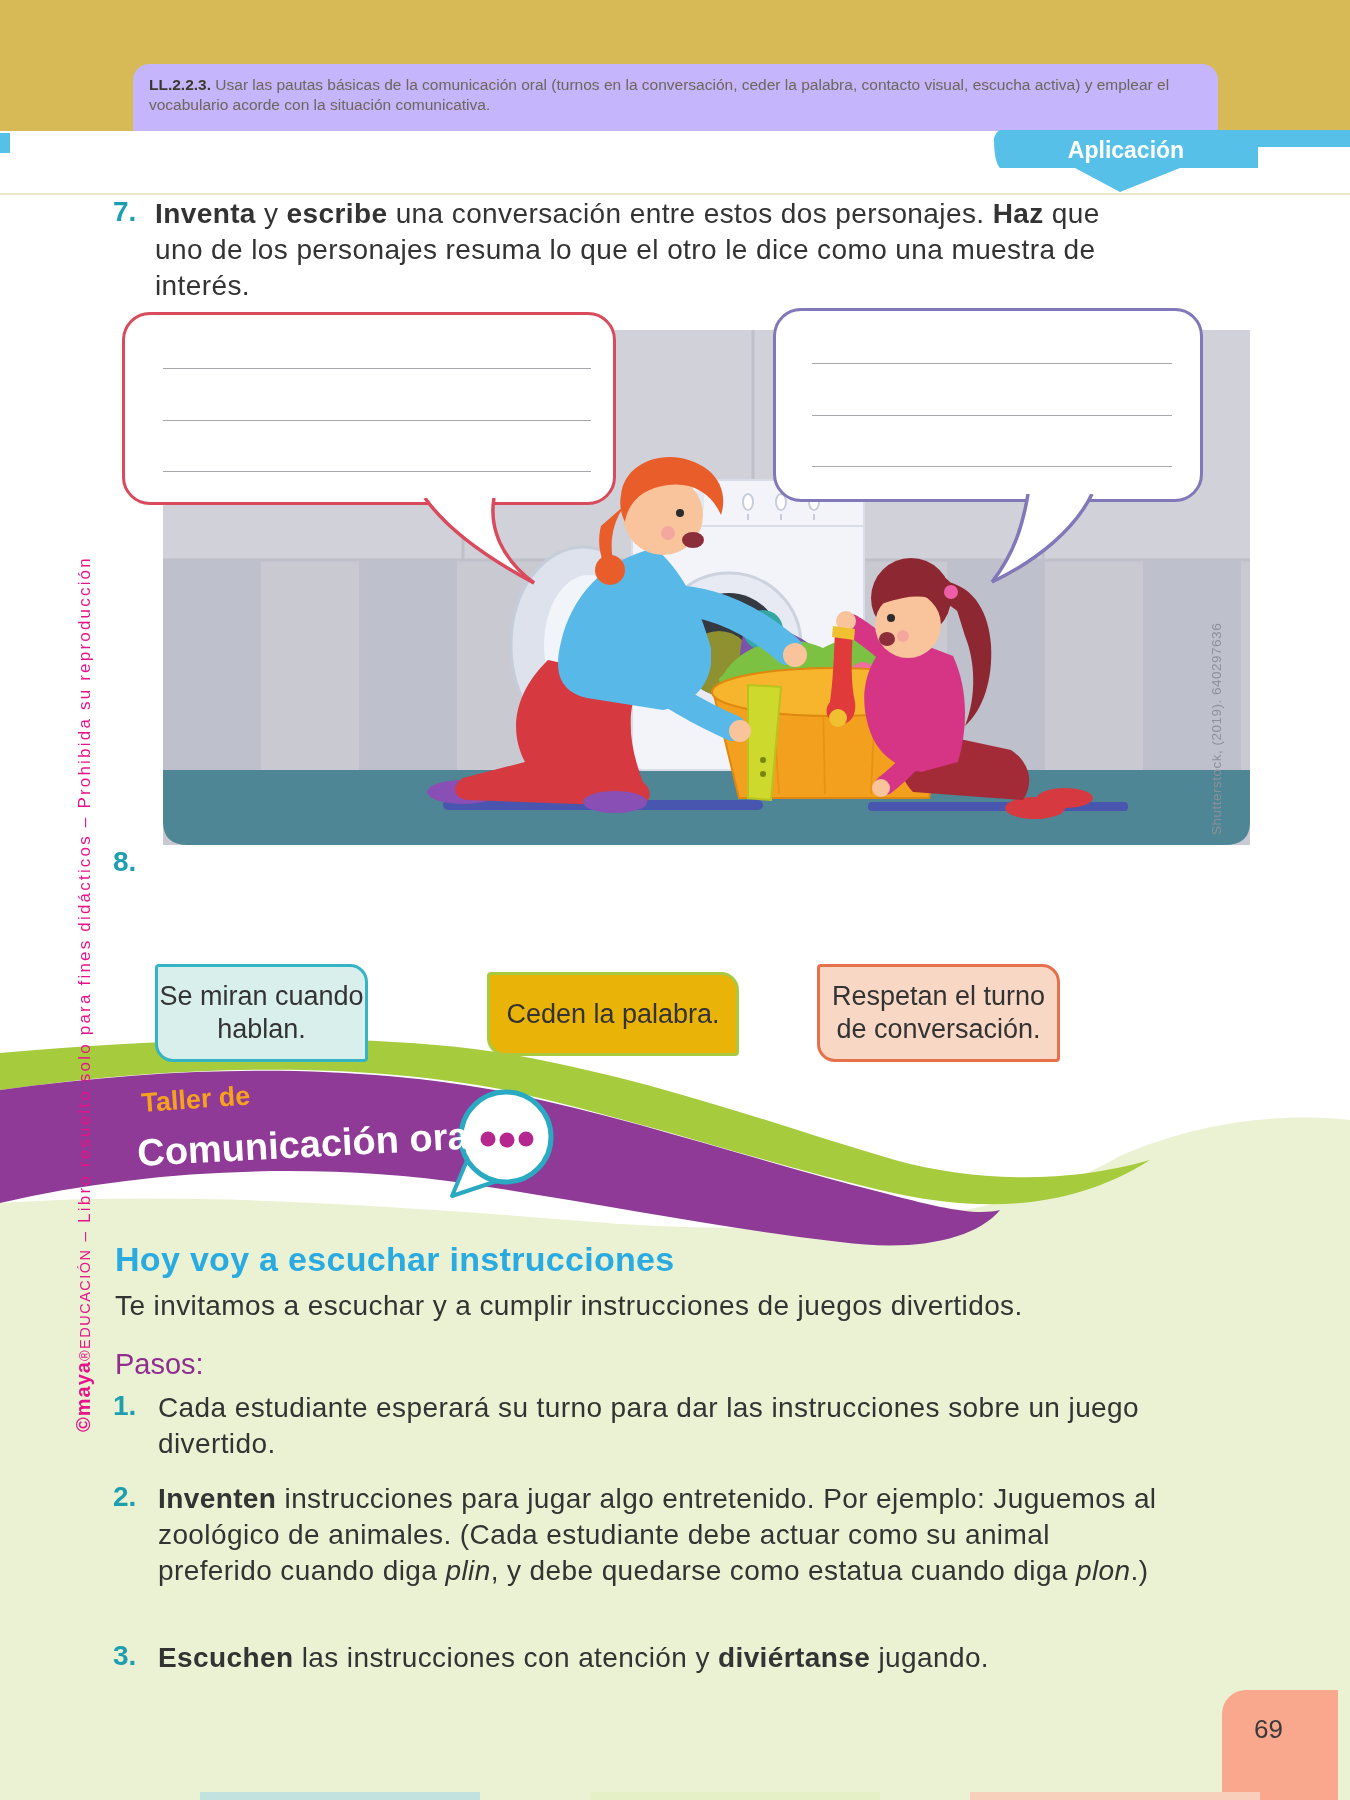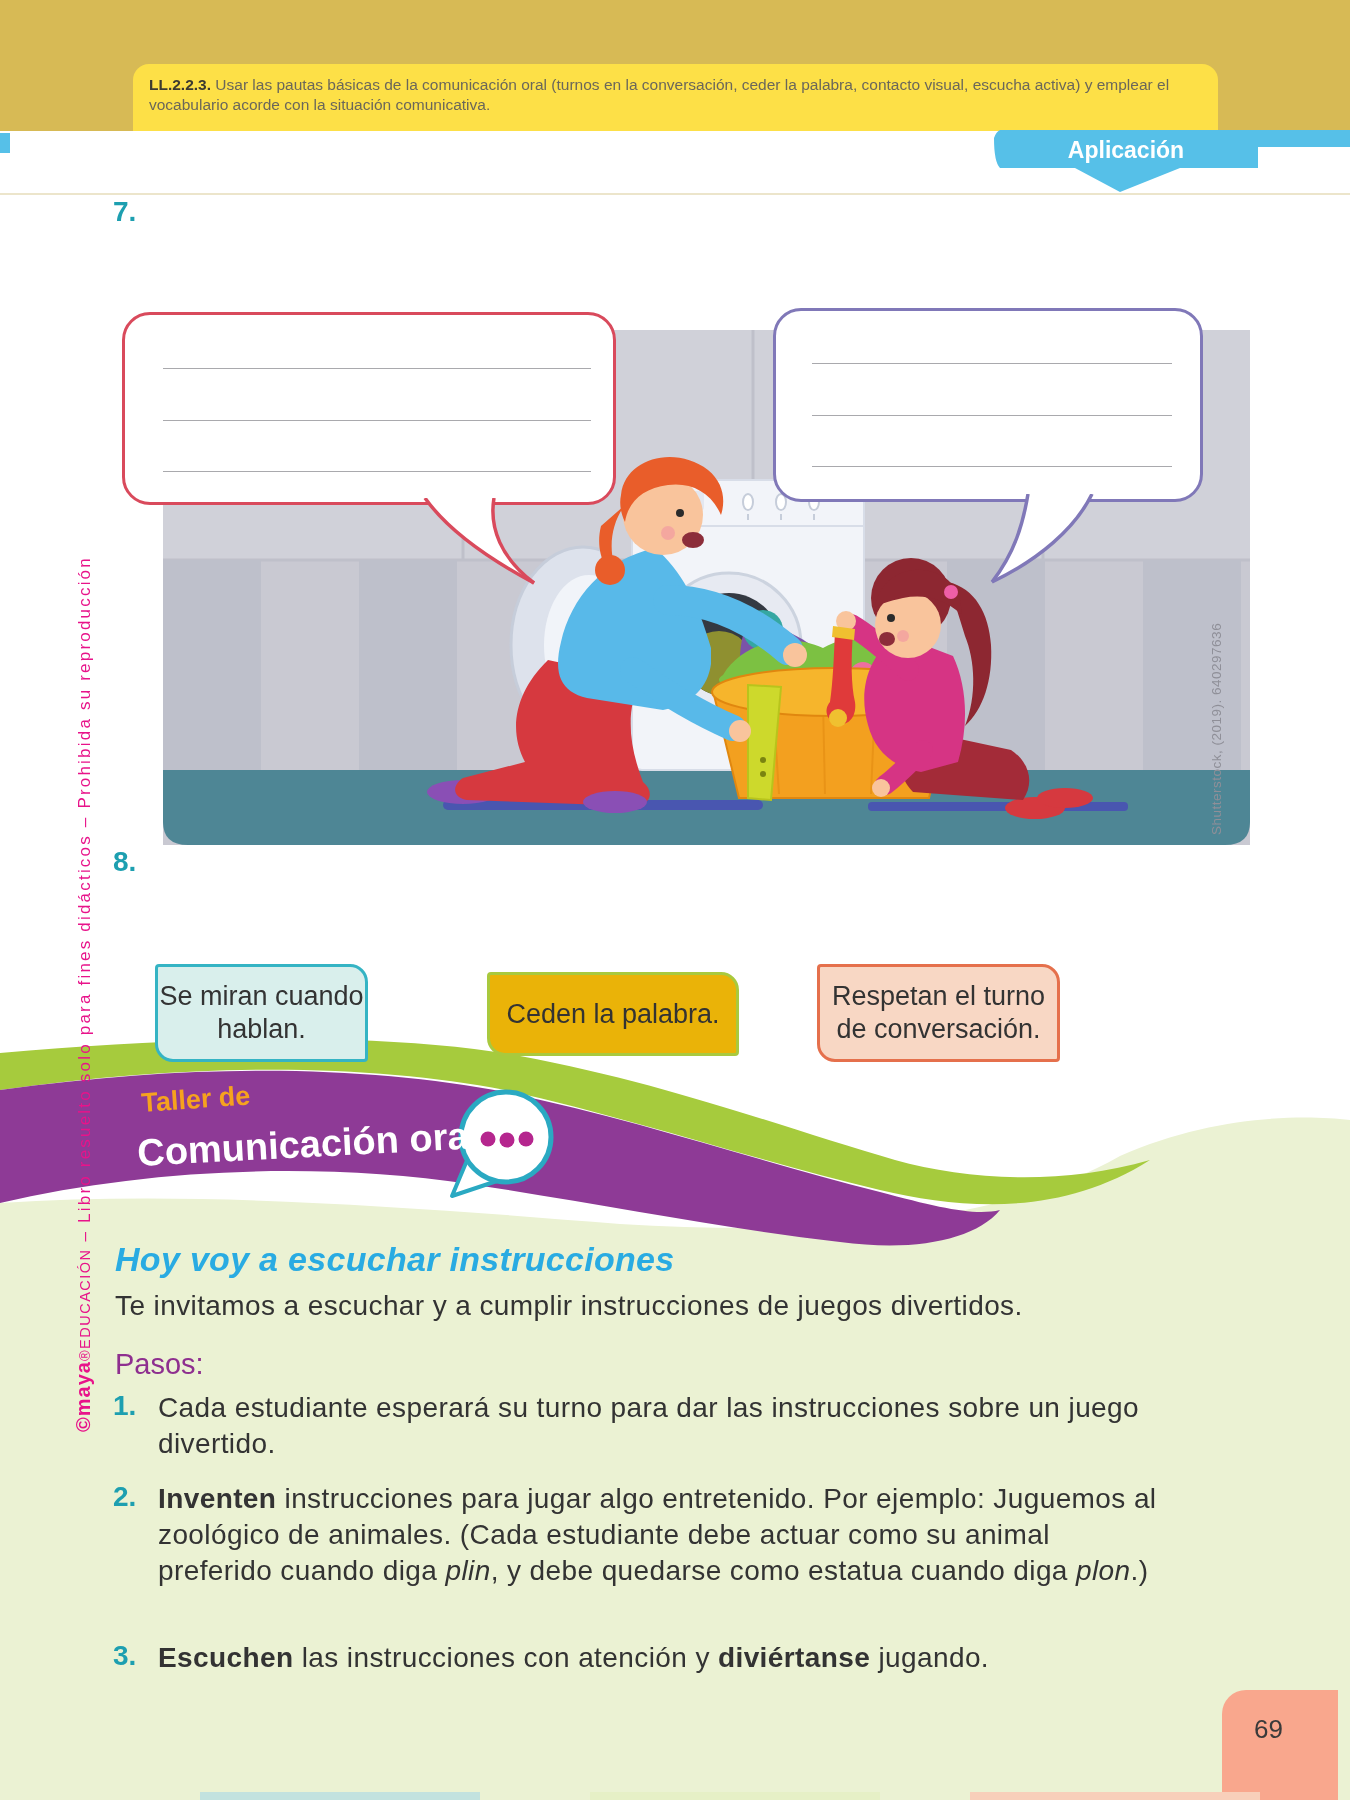--- a/index.html
+++ b/index.html
@@ -4,21 +4,21 @@
 <style>
   html,body{margin:0;padding:0;background:#ffffff;}
   .page{position:relative;width:1350px;height:1800px;overflow:hidden;background:#fff;
         font-family:"Liberation Sans",sans-serif;color:#333;}
   .abs{position:absolute;}
   .b{font-weight:bold;}
   .i{font-style:italic;}
 
   
   .gold-band{left:0;top:0;width:1350px;height:131px;background:#d7ba55;}
-  .standard-box{left:133px;top:64px;width:1085px;height:67px;background:#fde047;
+  .standard-box{left:133px;top:64px;width:1085px;height:67px;background:#c4b5fd;
       border-radius:16px 16px 0 0;box-sizing:border-box;padding:11px 22px 0 16px;
       font-size:15.5px;line-height:20px;color:#6b675a;}
   .standard-box .code{font-weight:bold;color:#3c3a30;}
   .beige-rule{left:0;top:193px;width:1350px;height:2px;background:#ece5cb;}
   .edge-mark{left:0;top:133px;width:10px;height:20px;background:#56c0e8;}
   .ribbon-svg{left:950px;top:130px;}
   .ribbon-label{font:bold 23px "Liberation Sans",sans-serif;fill:#fff;}
 
   
   .num{font-weight:bold;color:#1d9fb0;font-size:28px;}
@@ -44,21 +44,21 @@
   .tip{display:flex;align-items:center;justify-content:center;text-align:center;
       font-size:27px;line-height:33px;color:#333;box-sizing:border-box;z-index:2;}
   .tip1{left:155px;top:964px;width:213px;height:98px;background:#d9efec;border:3px solid #35b4c4;border-radius:4px 18px 4px 18px;}
   .tip2{left:487px;top:972px;width:252px;height:84px;background:#eab308;border:3px solid #a9c93e;border-radius:4px 18px 4px 18px;}
   .tip3{left:817px;top:964px;width:243px;height:98px;background:#f8d7c4;border:3px solid #e5704c;border-radius:4px 18px 4px 18px;}
 
   
   .banner{left:0;top:1040px;z-index:1;}
   .panel{left:0;top:1299px;width:1350px;height:501px;background:#ebf2d3;z-index:0;}
 
-  .section-title{left:115px;top:1240px;font-size:34px;font-weight:bold;color:#29abe2;letter-spacing:.3px;z-index:2;font-style:italic;}
+  .section-title{left:115px;top:1240px;font-size:34px;font-weight:bold;color:#29abe2;letter-spacing:.3px;z-index:2;}
   .section-intro{left:115px;top:1290px;width:1050px;font-size:28px;color:#333;letter-spacing:.4px;z-index:2;}
   .steps-label{left:115px;top:1348px;font-size:29px;font-weight:normal;color:#8e2f8f;z-index:2;}
   .step-num{z-index:2;}
   .step-text{width:1010px;z-index:2;}
 
   
   .vtext{left:72px;top:1432px;width:1070px;transform:rotate(-90deg);transform-origin:0 0;
       font-size:17px;color:#e8138a;letter-spacing:2.2px;font-weight:500;white-space:nowrap;z-index:6;}
   .vtext .brand{font-weight:800;font-size:20px;letter-spacing:1px;}
   .vtext .brand-suffix{font-size:14.5px;letter-spacing:1.5px;}
@@ -82,20 +82,21 @@
   <div class="abs beige-rule"></div>
   <div class="abs edge-mark"></div>
 
   <svg class="abs ribbon-svg" width="400" height="70">
     <path d="M50,0 H308 V38 H230 L170,62 L125,38 H50 Q44,32 44,8 Q46,2 50,0 Z" fill="#56c0e8"></path>
     <rect x="306" y="0" width="94" height="17" fill="#56c0e8"></rect>
     <text class="ribbon-label" x="176" y="28" text-anchor="middle">Aplicación</text>
   </svg>
 
   <div class="abs num" id="act7-num">7.</div>
+  <div class="abs para" id="act7-text"><span class="b">Inventa</span><span> y </span><span class="b">escribe</span><span> una conversación entre estos dos personajes. </span><span class="b">Haz</span><span> que uno de los personajes resuma lo que el otro le dice como una muestra de interés.</span></div>
 
   <div class="abs illus">
     <svg width="1087" height="515" viewBox="0 0 1087 515">
 
       <rect x="0" y="0" width="1087" height="515" fill="#c9c9d2"></rect>
       <rect x="0" y="0" width="1087" height="230" fill="#d0d1d9"></rect>
       <line x1="300" y1="0" x2="300" y2="230" stroke="#bfc0ca" stroke-width="3"></line>
       <line x1="590" y1="0" x2="590" y2="230" stroke="#bfc0ca" stroke-width="3"></line>
       <line x1="880" y1="0" x2="880" y2="230" stroke="#bfc0ca" stroke-width="3"></line>
       <line x1="0" y1="230" x2="1087" y2="230" stroke="#bfc0ca" stroke-width="3"></line>

